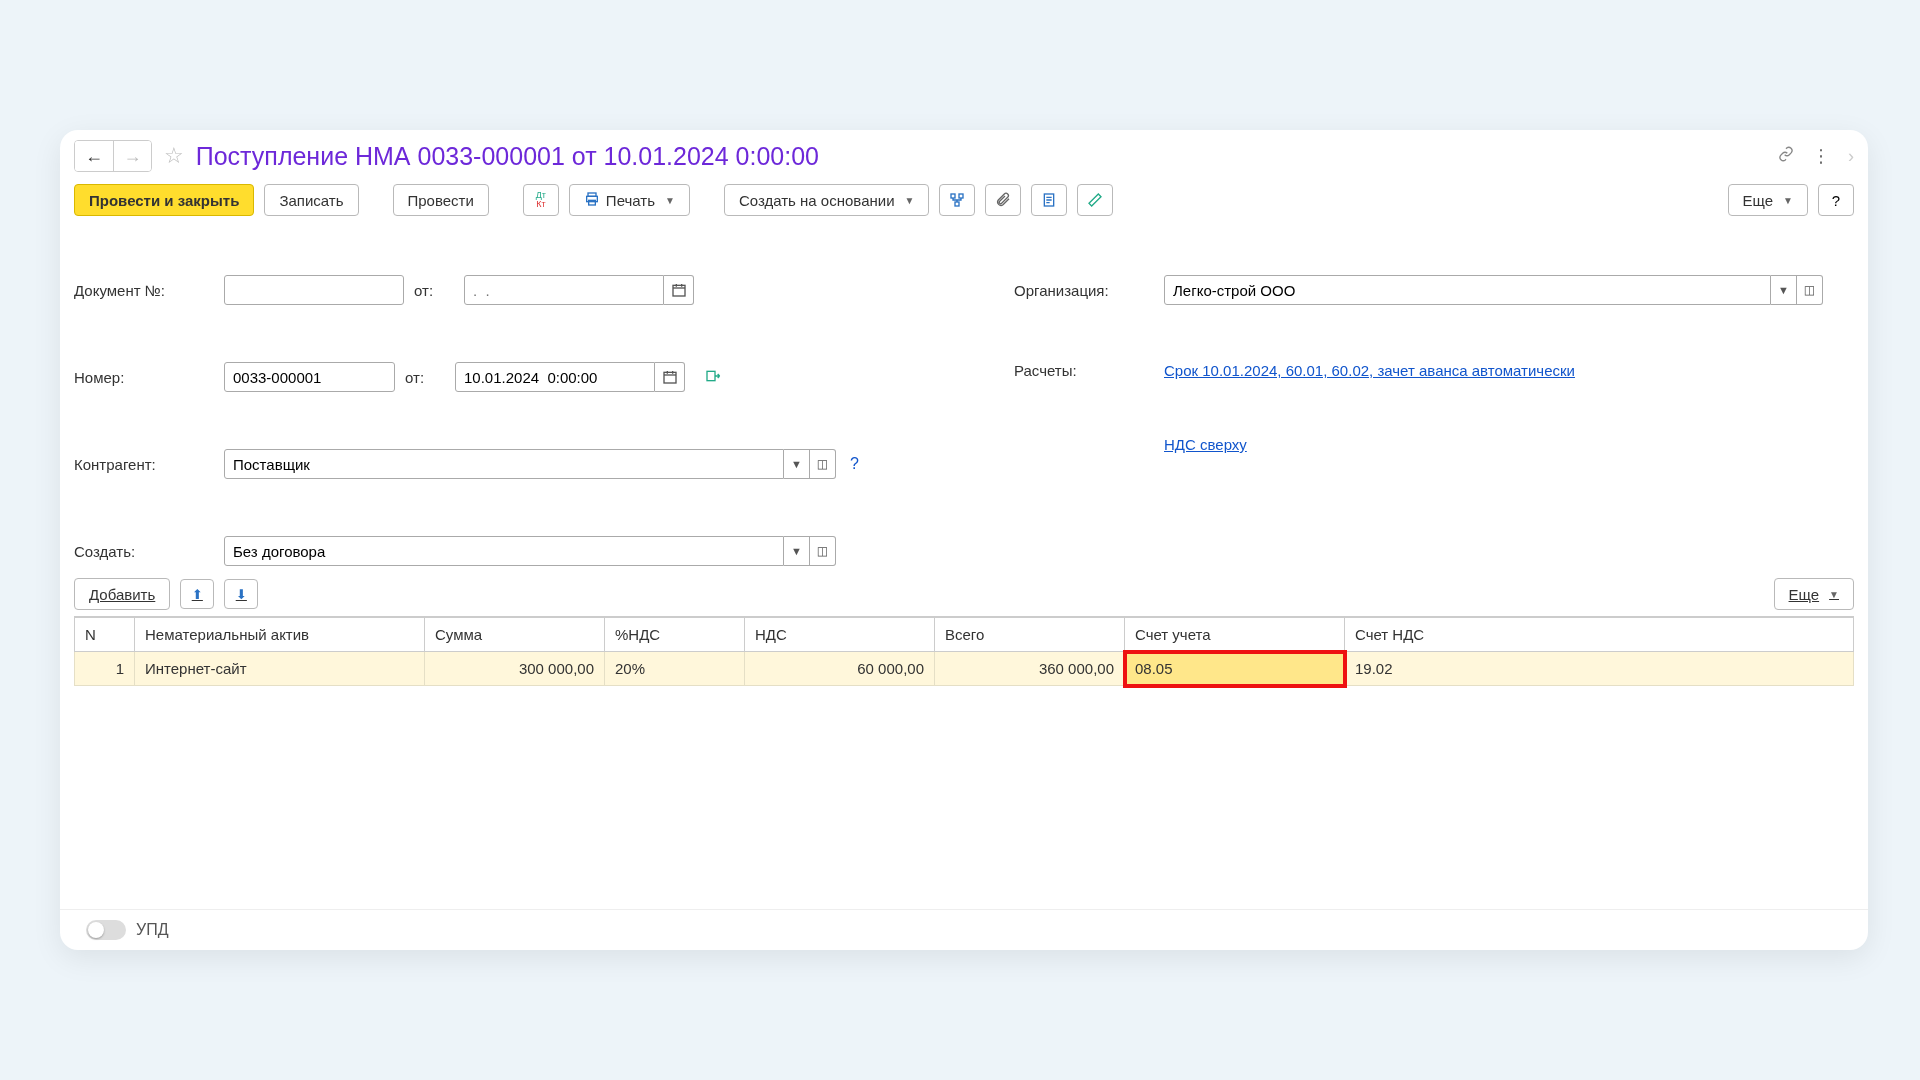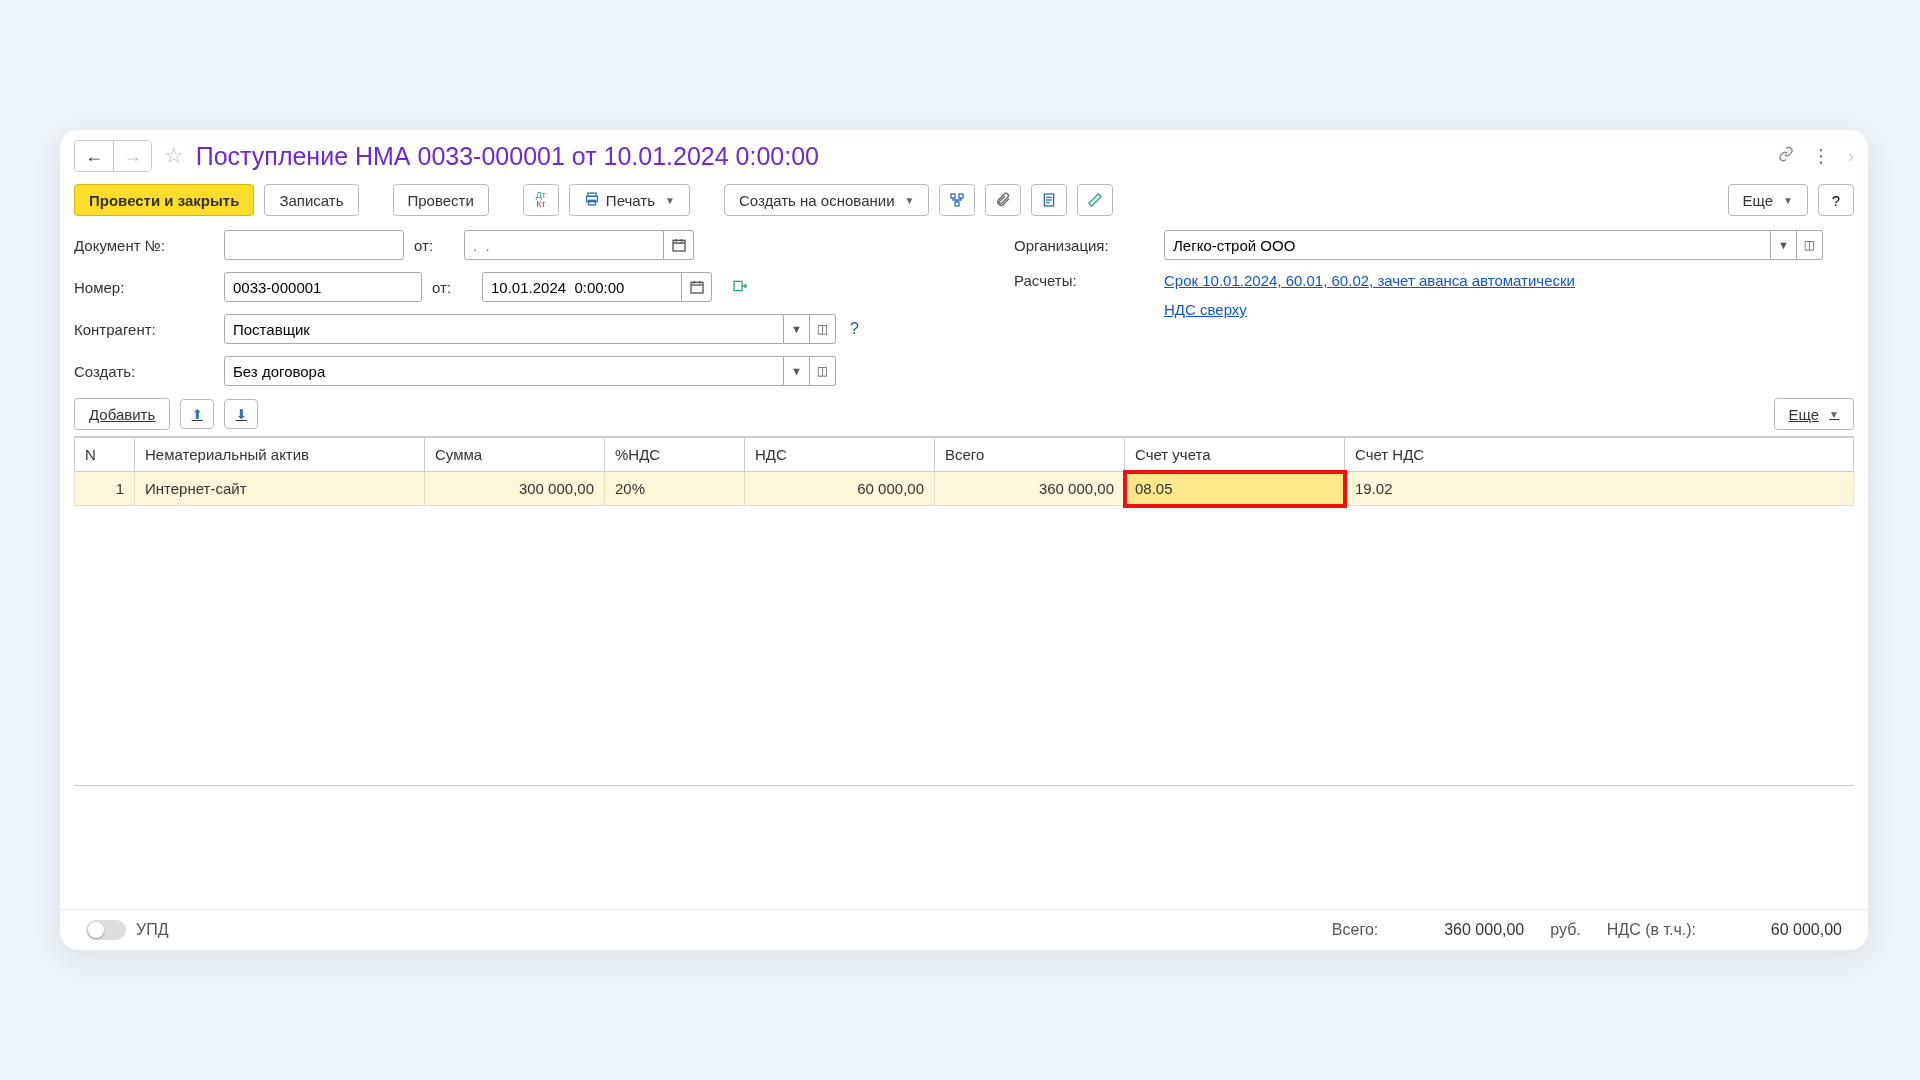--- a/index.html
+++ b/index.html
@@ -70,21 +70,21 @@
   .toolbar .spacer { width:14px; }
 
   
   .form-area {
     display:grid;
     grid-template-columns: 900px 1fr;
     column-gap: 40px;
     padding: 4px 14px 6px 14px;
   }
   .form-col { display:flex; flex-direction:column; gap:12px; }
-  .form-row { display:flex; align-items:center; gap:10px; }
+  .form-row { display:flex; align-items:center; gap:10px;margin-top:45px; }
   .lbl { width: 140px; color:#333; font-size:15px; }
   .lbl2 { width: 40px; color:#333; font-size:15px; }
   .txt {
     height:30px; border:1px solid #aaa; border-radius:3px;
     padding: 0 8px; font-size:15px; background:#fff;
   }
   .combo { display:flex; }
   .combo .txt { border-top-right-radius:0; border-bottom-right-radius:0; }
   .combo-btn {
     width:26px; height:30px; border:1px solid #aaa; border-left:none;
@@ -247,21 +247,21 @@
                   <rect x="3" y="5" width="18" height="16"></rect>
                   <line x1="3" y1="9" x2="21" y2="9"></line>
                   <line x1="8" y1="3" x2="8" y2="7"></line>
                   <line x1="16" y1="3" x2="16" y2="7"></line>
                 </svg>
             </button>
           </div>
         </div>
         <div class="form-row">
           <span class="lbl">Номер:</span>
-          <input class="txt" style="width: 198px;" value="0033-000001">
+          <input class="txt" style="width: 171px;" value="0033-000001">
           <span class="lbl2">от:</span>
           <div class="date-group">
             <input class="txt" style="width: 200px;" value="10.01.2024  0:00:00">
             <button class="cal-btn">
               <svg class="ic" viewBox="0 0 24 24" fill="none" stroke="#555" stroke-width="2">
                   <rect x="3" y="5" width="18" height="16"></rect>
                   <line x1="3" y1="9" x2="21" y2="9"></line>
                   <line x1="8" y1="3" x2="8" y2="7"></line>
                   <line x1="16" y1="3" x2="16" y2="7"></line>
                 </svg>
@@ -362,23 +362,16 @@
             <td class="hl-cell">08.05</td>
             <td>19.02</td>
           </tr>
         </tbody>
       </table>
     </div>
 
     <div class="footer">
       <span class="toggle"></span>
       <span>УПД</span>
-      <div class="totals">
-        <span>Всего:</span>
-        <span class="val">360 000,00</span>
-        <span>руб.</span>
-        <span>НДС (в т.ч.):</span>
-        <span class="val">60 000,00</span>
-      </div>
     </div>
 
   </div>
 </div>
 
 </body></html>

